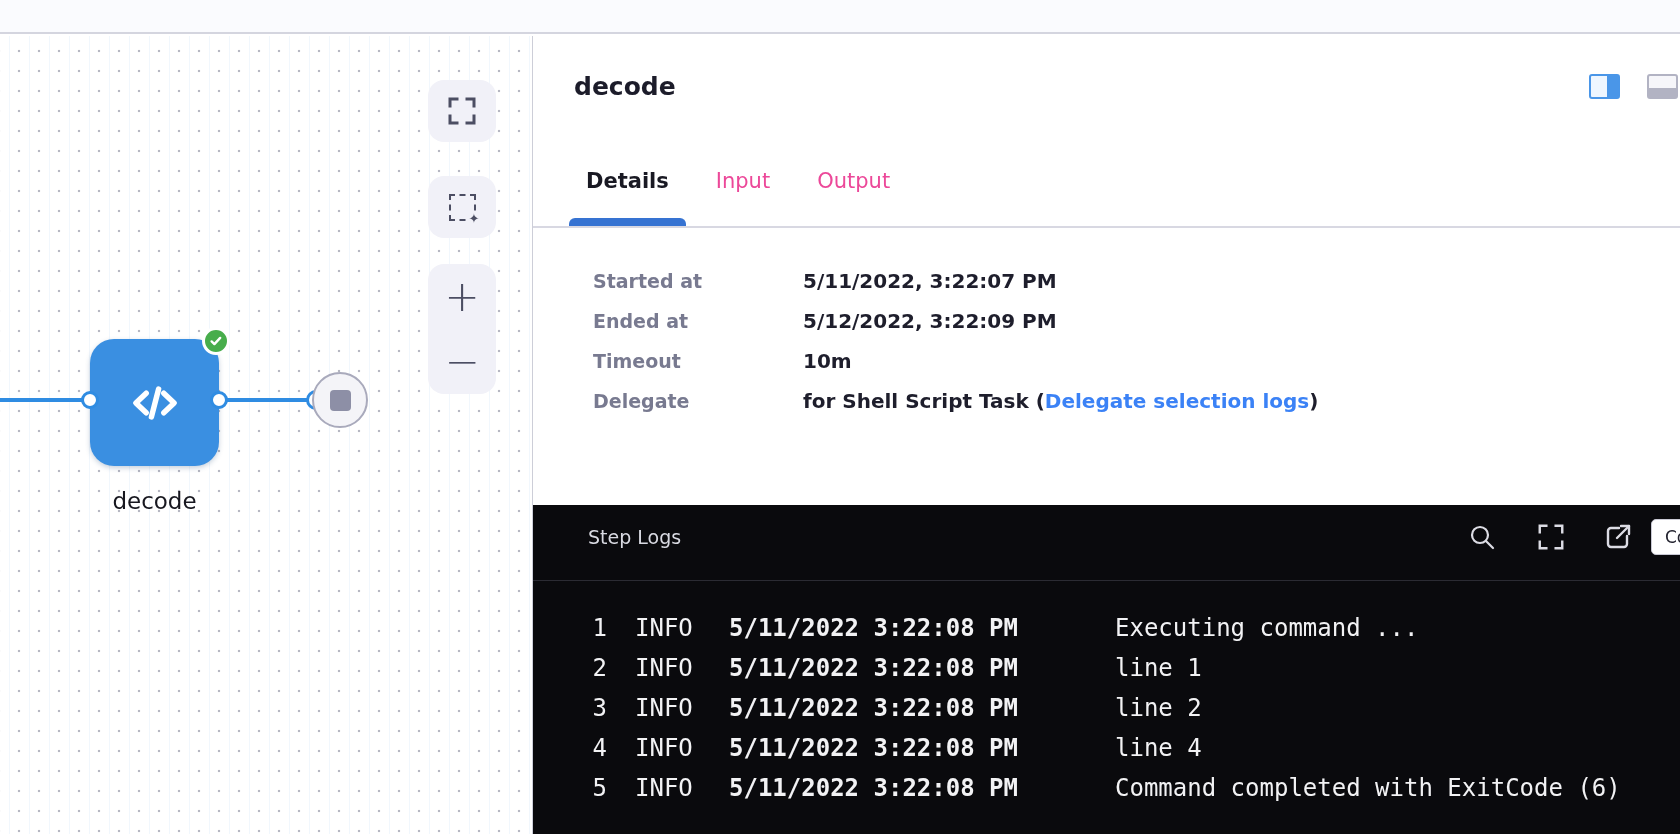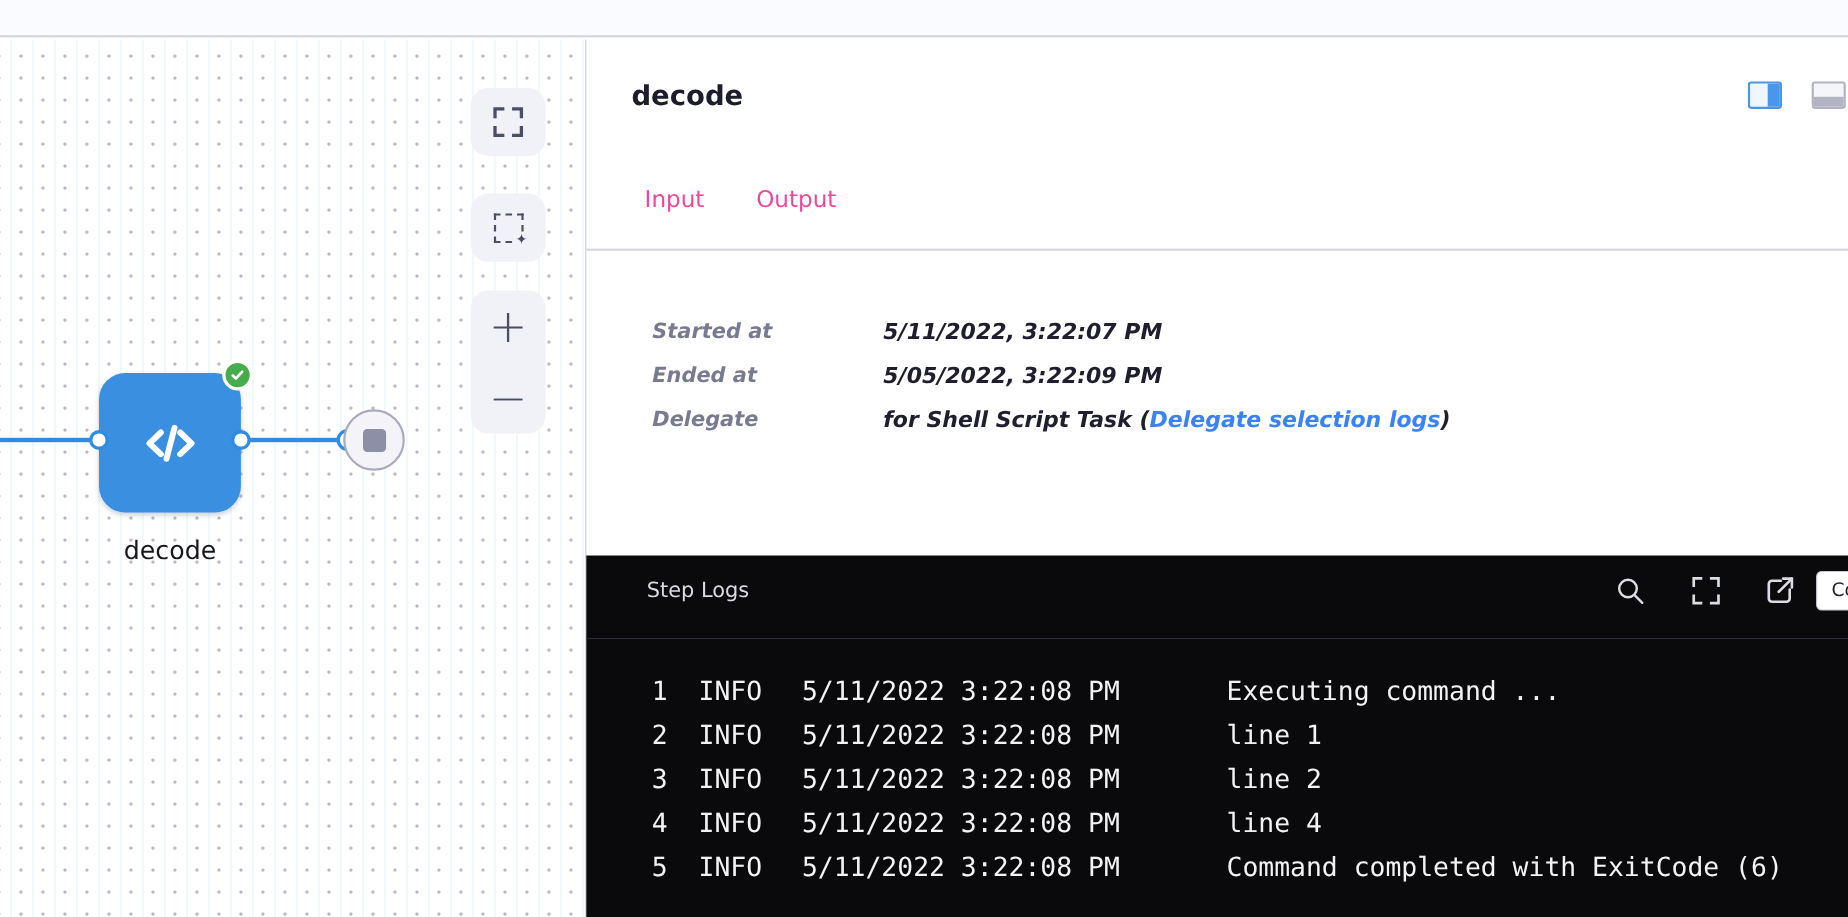--- a/index.html
+++ b/index.html
@@ -56,21 +56,21 @@
   .toggle-right .fill { margin-left:auto; width:40%; height:100%; background:#4a96e8; }
   .toggle-bottom { left:1114px; border:2.5px solid #b2b3c3; background:#f6f6fa; flex-direction:column; }
   .toggle-bottom .fill { margin-top:auto; width:100%; height:42%; background:#b2b3c3; }
 
   .tabs { position:absolute; left:36px; top:133px; height:57px; display:flex; }
   .tab { position:relative; padding:0 17px; margin-right:13px; font-size:21px; font-weight:400; color:#ec4899; cursor:pointer; }
   .tab.active { font-weight:bold; color:#191923; }
   .tab .underline { position:absolute; left:0; right:0; bottom:0; height:8px; background:#3673d2; border-radius:6px 6px 0 0; }
   .tabs-rule { position:absolute; left:0; right:0; top:190px; height:2px; background:#d8d8e2; }
 
-  .details { position:absolute; left:0; top:208px; right:0; padding-top:37px;font-style:italic; }
+  .details { position:absolute; left:0; top:188px; right:0; padding-top:37px; }
   .detail-row { display:flex; height:40px; align-items:center; padding-left:60px; }
   .detail-label { width:210px; font-size:19px; font-weight:600; color:#787a90; }
   .detail-value { font-size:20px; font-weight:bold; color:#1e1e2c; }
   .detail-link { color:#3b82f6; cursor:pointer; }
 
   
   .steplogs { position:absolute; left:0; top:469px; width:1148px; height:329px; background:#0a0a0d; }
   .steplogs-header { position:relative; height:76px; border-bottom:1.5px solid #2b2b33; }
   .steplogs-title { position:absolute; left:55px; top:0; height:64px; display:flex; align-items:center;
                     font-size:19px; font-weight:500; color:#d9dae2; }
@@ -78,21 +78,21 @@
   .icon-search   { left:934px; }
   .icon-expand   { left:1003px; }
   .icon-external { left:1070px; }
   .console-btn { position:absolute; left:1118px; top:14px; height:36px; width:150px; background:#fff;
                  border:1px solid #c9c9d4; border-radius:5px; font-size:17px; font-weight:500; color:#23232f;
                  display:flex; align-items:center; padding-left:13px; cursor:pointer; }
   .log-rows { padding-top:33px; font-family:"DejaVu Sans Mono","Liberation Mono",monospace; font-size:24px; color:#f2f2f4; }
   .log-row { position:relative; height:40px; }
   .log-num   { position:absolute; left:28px; width:46px; text-align:right; }
   .log-level { position:absolute; left:102px; }
-  .log-time  { position:absolute; left:196px; }
+  .log-time  { position:absolute; left:196px;font-weight:bold; }
   .log-msg   { position:absolute; left:582px; white-space:nowrap; }
 
   svg { display:block; }
 </style>
 </head>
 <body>
 
 <div class="app">
 
   <div class="topbar"></div>
@@ -155,37 +155,45 @@
     <div class="panel-title">decode</div>
 
     <div class="toggle toggle-right">
         <span class="fill"></span>
       </div>
     <div class="toggle toggle-bottom">
         <span class="fill"></span>
       </div>
 
     <div class="tabs">
+      <div class="tab active">
+        <span>Details</span>
+        <span class="underline"></span>
+      </div>
       <div class="tab">
         <span>Input</span>
       </div>
       <div class="tab">
         <span>Output</span>
       </div>
     </div>
     <div class="tabs-rule"></div>
 
     <div class="details">
       <div class="detail-row">
         <span class="detail-label">Started at</span>
         <span class="detail-value">5/11/2022, 3:22:07 PM</span>
       </div>
       <div class="detail-row">
         <span class="detail-label">Ended at</span>
-        <span class="detail-value">5/05/2022, 3:22:09 PM</span>
+        <span class="detail-value">5/12/2022, 3:22:09 PM</span>
+      </div>
+      <div class="detail-row">
+        <span class="detail-label">Timeout</span>
+        <span class="detail-value">10m</span>
       </div>
       <div class="detail-row">
         <span class="detail-label">Delegate</span>
         <span class="detail-value"><span>for Shell Script Task (</span><span class="detail-link">Delegate selection logs</span><span>)</span></span>
       </div>
     </div>
 
     <div class="steplogs">
       <div class="steplogs-header">
         <div class="steplogs-title">Step Logs</div>

